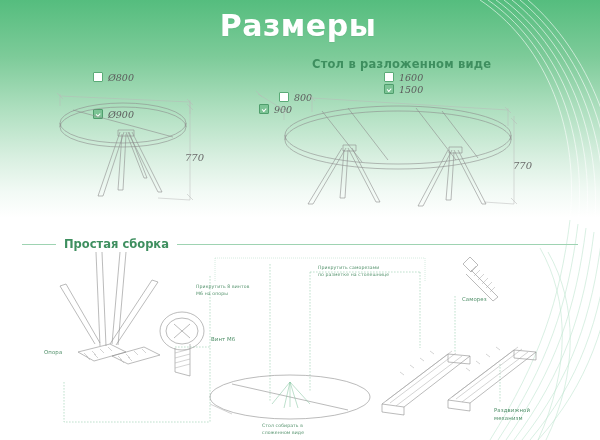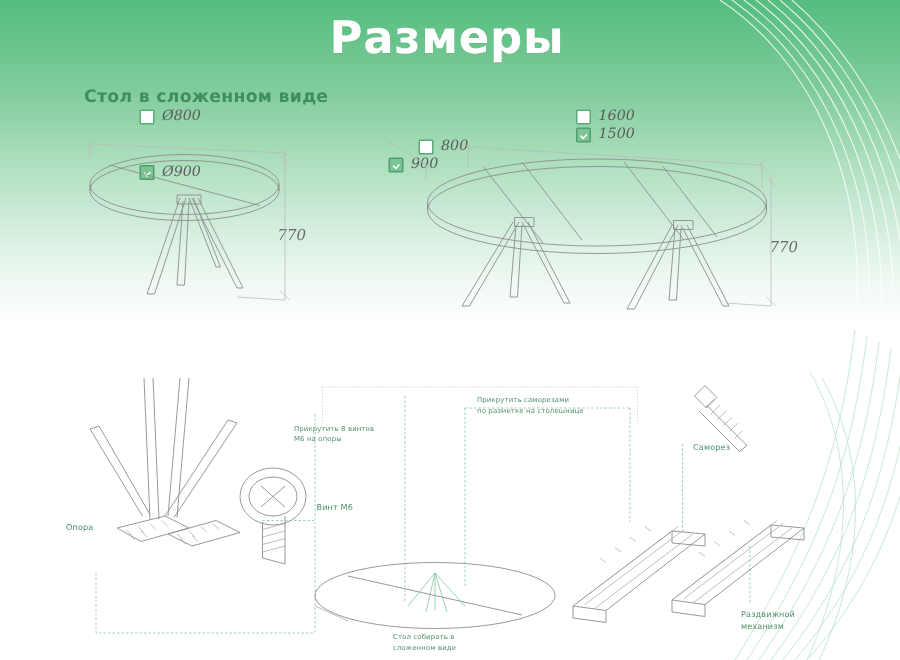--- a/index.html
+++ b/index.html
@@ -26,21 +26,21 @@
 
   
   .sec-head{
     position:absolute;font-size:11.5px;font-weight:bold;color:#3e8f5f;
     letter-spacing:.2px;white-space:nowrap;
   }
   .sec-head.left{left:56px;top:57px;}
   .sec-head.right{left:312px;top:57px;}
 
   
-  .opt{position:absolute;display:flex;align-items:flex-end;gap:5px;}
+  .opt{position:absolute;display:flex;align-items:flex-start;gap:5px;}
   .cbox{
     width:8px;height:8px;border:1px solid #5aab77;border-radius:1px;
     background:#ffffff;position:relative;flex:0 0 auto;
   }
   .cbox.on{background:#7cc495;border-color:#4f9e6c;}
   .cbox.on:after{
     content:"";position:absolute;left:1.5px;top:3px;width:3px;height:1.5px;
     border-left:1.2px solid #ffffff;border-bottom:1.2px solid #ffffff;
     transform:rotate(-45deg);
   }
@@ -108,21 +108,20 @@
       <path d="M182 236 C172 316 152 376 102 440"></path>
       <path d="M190 240 C180 320 160 380 110 440"></path>
       <path d="M198 244 C188 324 168 384 118 440"></path>
       <path d="M120 248 C150 300 150 370 118 440"></path>
       <path d="M128 252 C158 304 158 374 126 440"></path>
     </g>
   </svg>
 
   <div class="title">Размеры</div>
 
-  <div class="sec-head left">Стол в сложенном виде</div>
 
   <div class="opt" style="left:93px;top:72px;">
     <span class="cbox"></span>
     <span class="opt-label">Ø800</span>
   </div>
   <div class="opt" style="left:93px;top:84px;margin-top:25px;">
     <span class="cbox on"></span>
     <span class="opt-label">Ø900</span>
   </div>
 
@@ -163,20 +162,21 @@
         <path d="M86 42 L83 98"></path>
         <path d="M78 98 L83 98"></path>
       <path d="M86 40 L104 86"></path>
         <path d="M89 40 L107 86"></path>
         <path d="M104 86 L107 86"></path>
 
       <path d="M78 38 L94 38 L94 44 L78 44 Z"></path>
     </g>
   </svg>
 
+  <div class="sec-head right">Стол в разложенном виде</div>
 
   <div class="opt" style="left:384px;top:72px;">
     <span class="cbox"></span>
     <span class="opt-label">1600</span>
   </div>
   <div class="opt" style="left:384px;top:84px;">
     <span class="cbox on"></span>
     <span class="opt-label">1500</span>
   </div>
 
@@ -243,20 +243,25 @@
       <path d="M204 64 L232 118"></path>
         <path d="M208 64 L236 118"></path>
         <path d="M232 118 L236 118"></path>
       <path d="M200 66 L196 114"></path>
         <path d="M204 66 L201 114"></path>
         <path d="M196 114 L201 114"></path>
       <path d="M199 61 L212 61 L212 67 L199 67 Z"></path>
     </g>
   </svg>
 
+  <div class="assembly-head">
+    <span class="rule short"></span>
+    <span class="txt">Простая сборка</span>
+    <span class="rule"></span>
+  </div>
 
   <svg style="position:absolute;left:0;top:252px;" width="600" height="188" viewBox="0 0 600 188">
 
     <g class="gdash">
       <path d="M64 130 L64 170 L210 170"></path>
       <path d="M175 95 L210 95"></path>
       <path d="M210 24 L210 170"></path>
       <path d="M270 12 L270 150"></path>
       <path d="M310 20 L310 140"></path>
       <path d="M310 20 L420 20"></path>

